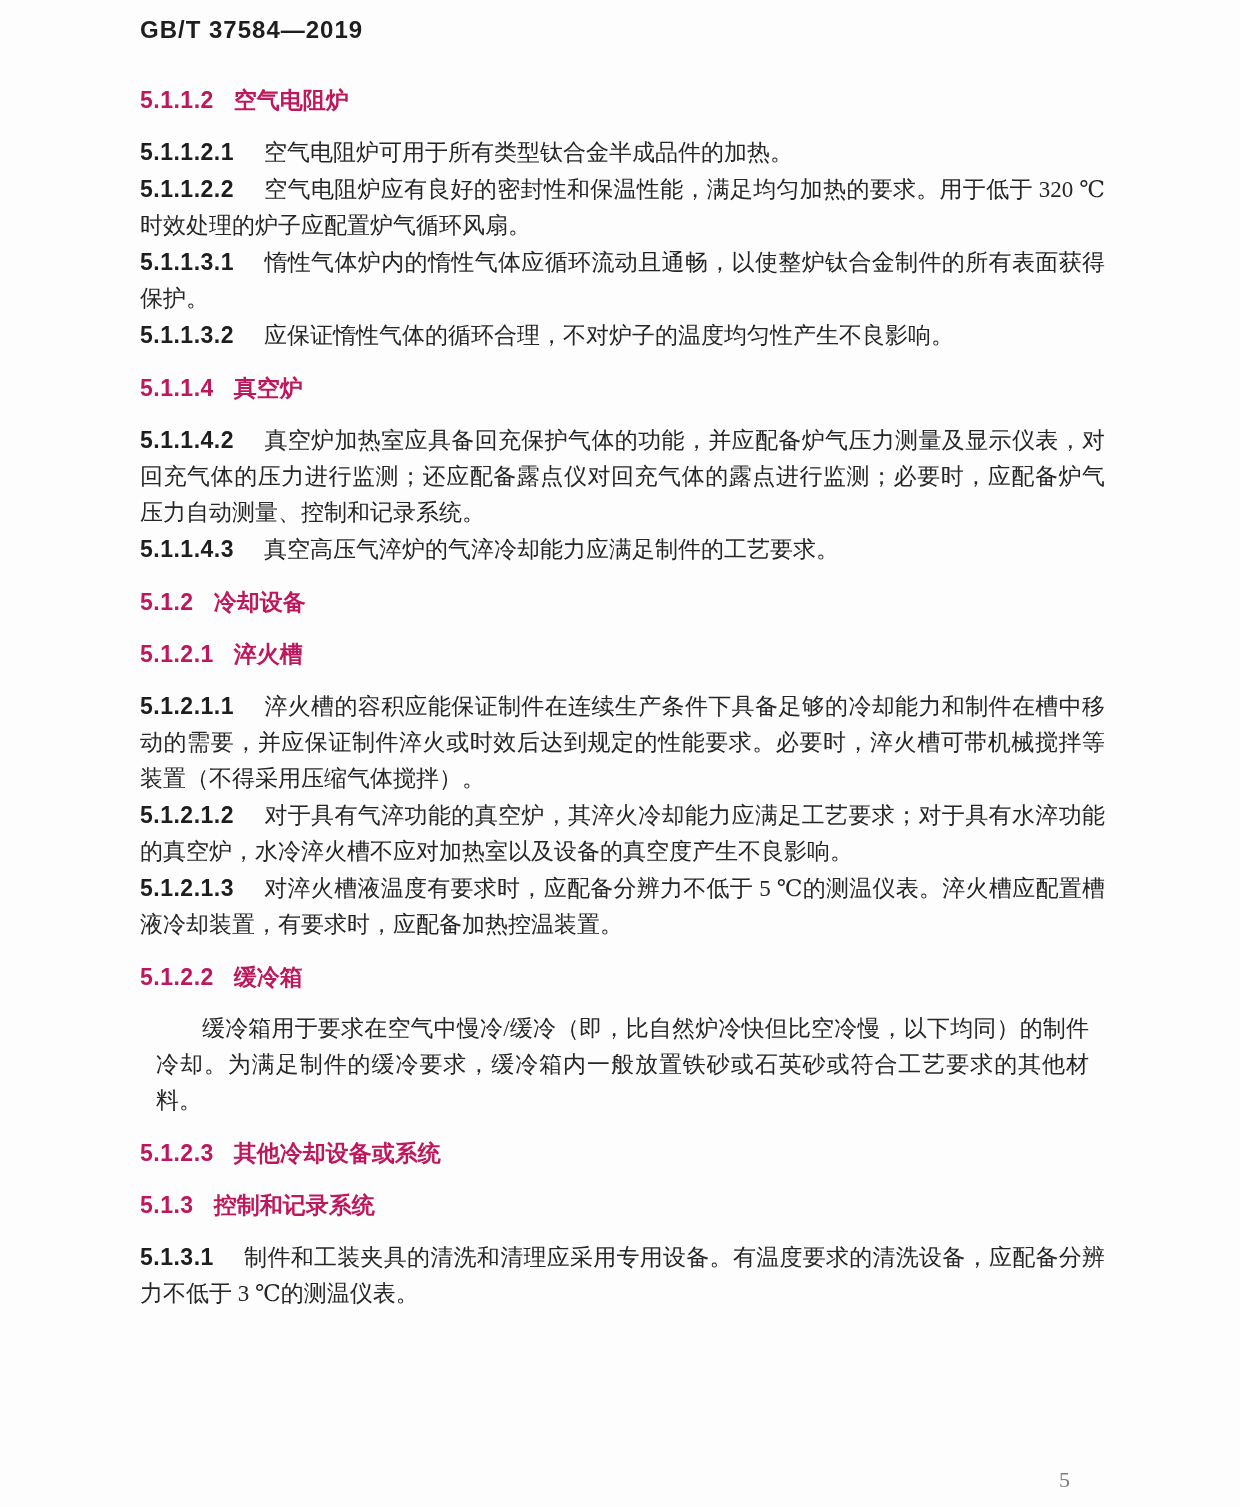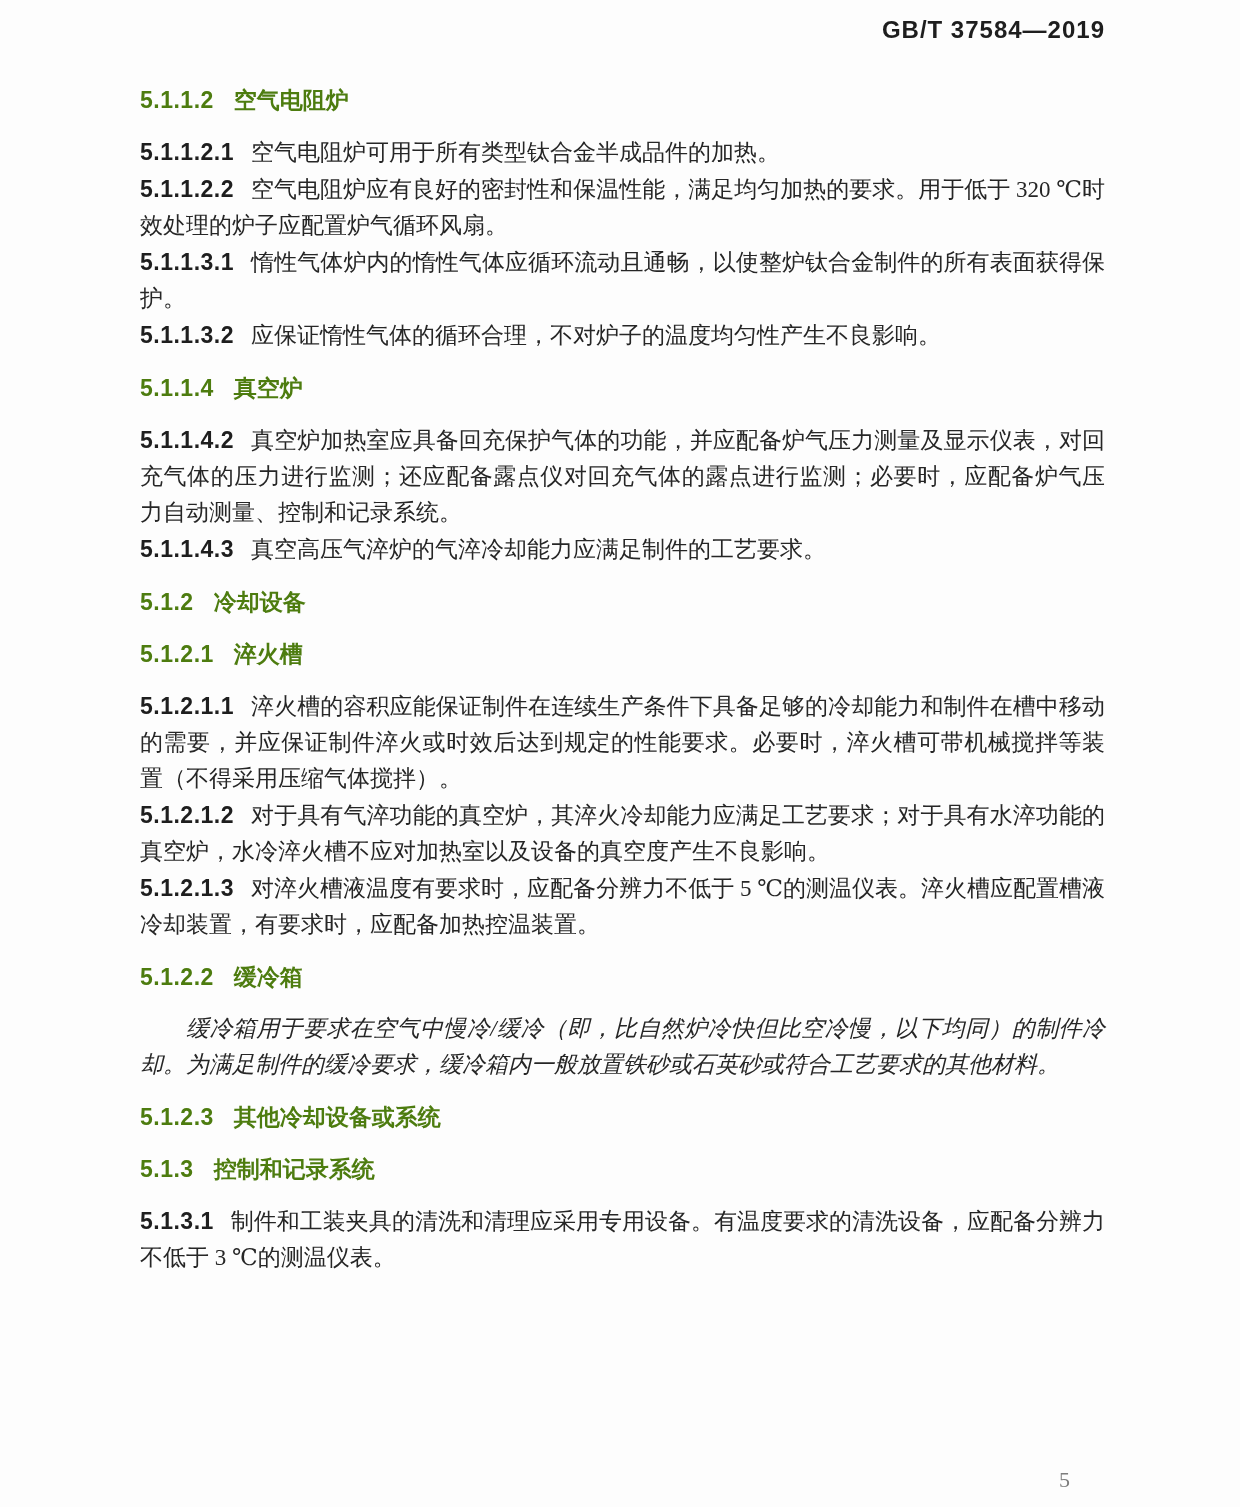--- a/index.html
+++ b/index.html
@@ -14,57 +14,55 @@
     box-sizing: border-box;
     background: #fdfdfd;
     color: #262626;
     padding: 12px 135px 0 140px;
     font-family: "Liberation Serif", "DejaVu Serif", serif;
     font-size: 23px;
     line-height: 36px;
     overflow: hidden;
   }
   .std-header {
-    text-align: right;
     font-family: "Liberation Sans", "DejaVu Sans", sans-serif;
     font-weight: 700;
     font-size: 24px;
     letter-spacing: 1px;
     margin: 0 0 34px 0;
     color: #1e1e1e;
   }
   .heading {
     font-family: "Liberation Sans", "DejaVu Sans", sans-serif;
     font-weight: 700;
     font-size: 23px;
     margin: 16px 0;
-    color: #4d7c0f;
+    color: #be185d;
   }
   .heading .num {
     display: inline-block;
     margin-right: 20px;
     letter-spacing: 0.5px;
   }
   .clause {
     margin: 0;
     text-align: justify;
   }
   .clause .num {
     font-family: "Liberation Sans", "DejaVu Sans", sans-serif;
     font-weight: 700;
-    margin-right: 17px;
+    margin-right: 30px;
     letter-spacing: 0.5px;
     white-space: nowrap;
     color: #1e1e1e;
   }
   .para {
-    margin: 0;
+    margin: 16px;
     text-align: justify;
     text-indent: 2em;
-    font-style: italic;
   }
   .page-number {
     position: absolute;
     right: 170px;
     top: 1462px;
     font-size: 22px;
     color: #7d7d7d;
   }
 </style>
 </head>

